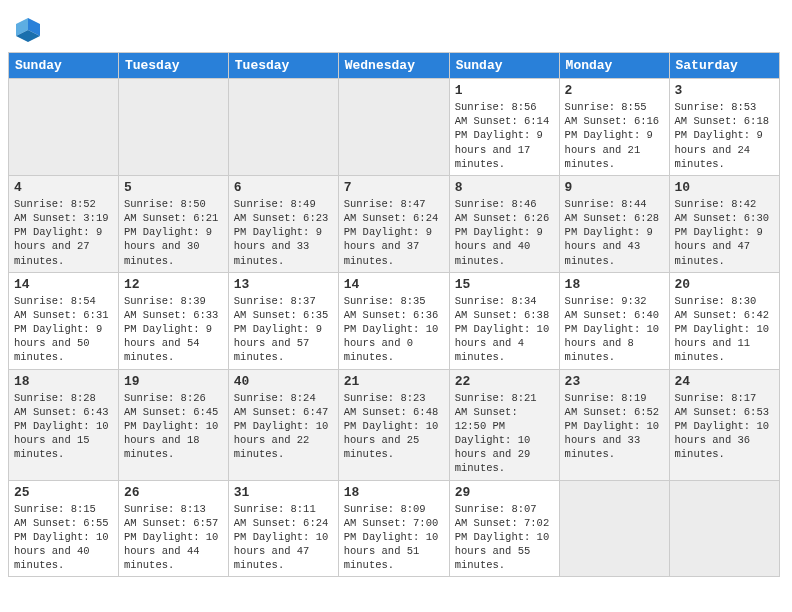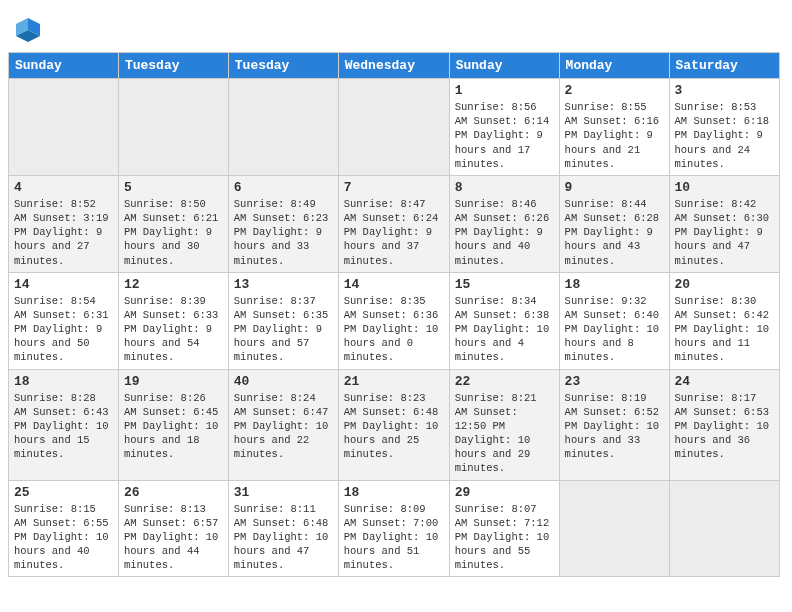--- a/index.html
+++ b/index.html
@@ -335,35 +335,35 @@
           <td>
             <span class="day-num">26</span>
             <div class="day-info">Sunrise: 8:13 AM
 Sunset: 6:57 PM
 Daylight: 10 hours
 and 44 minutes.</div>
           </td>
           <td>
             <span class="day-num">31</span>
             <div class="day-info">Sunrise: 8:11 AM
-Sunset: 6:48 PM
+Sunset: 6:24 PM
 Daylight: 10 hours
 and 47 minutes.</div>
           </td>
           <td>
             <span class="day-num">18</span>
             <div class="day-info">Sunrise: 8:09 AM
 Sunset: 7:00 PM
 Daylight: 10 hours
 and 51 minutes.</div>
           </td>
           <td>
             <span class="day-num">29</span>
             <div class="day-info">Sunrise: 8:07 AM
-Sunset: 7:12 PM
+Sunset: 7:02 PM
 Daylight: 10 hours
 and 55 minutes.</div>
           </td>
           <td class="empty"></td>
           <td class="empty"></td>
         </tr>
       </tbody>
   </table>
 </div>
 

